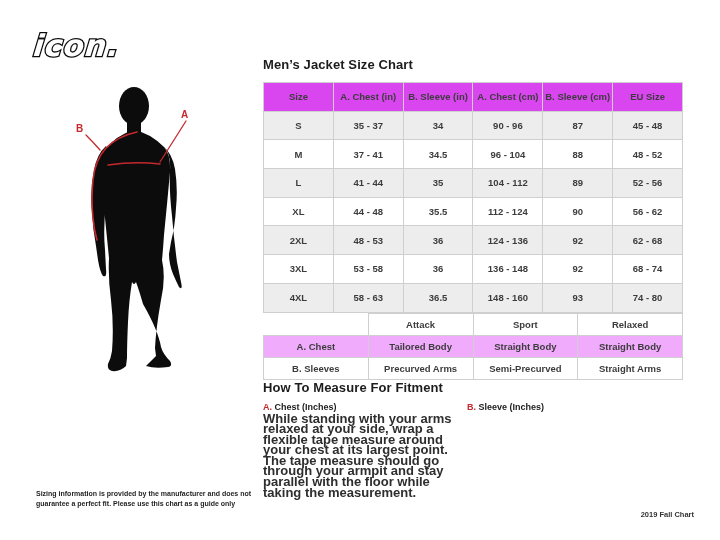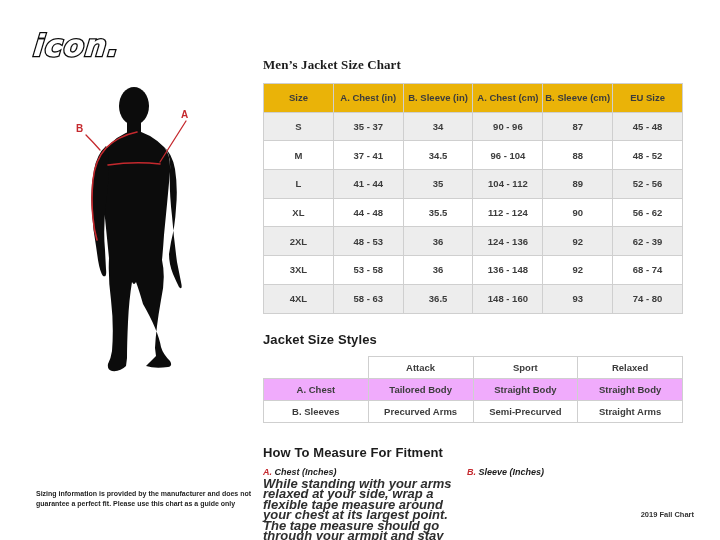--- a/index.html
+++ b/index.html
@@ -18,41 +18,41 @@
   .disclaimer {
     position: absolute; left: 36px; top: 489px; width: 222px;
     font-size: 7px; line-height: 9.5px; font-weight: bold; color: #1f1f1f;
   }
 
   
   .right-col { position: absolute; left: 263px; top: 57px; width: 420px; }
   .section-title {
     font-size: 13px; font-weight: bold; color: #1c1c1c; letter-spacing: 0.1px;
   }
-  .title-main { margin-bottom: 10px; font-family: Liberation Serif, serif; }
+  .title-main { margin-bottom: 10px; }
   .title-styles { margin-top: 18px; margin-bottom: 9px; }
-  .title-measure { margin-top: 22px; margin-bottom: 7px; }
+  .title-measure { margin-top: 0; margin-bottom: 7px; }
 
   table { border-collapse: collapse; table-layout: fixed; width: 420px; }
   th, td {
     border: 1px solid #cfcfcf;
     text-align: center; vertical-align: middle;
     font-size: 9.5px; font-weight: bold; color: #3c3c3c;
     padding: 0;
   }
   .size-table th, .size-table td { height: 28.7px; }
-  .size-table thead th { background: #eab308; }
+  .size-table thead th { background: #d946ef; }
   .size-table tbody tr:nth-child(odd) td { background: #ededed; }
 
   .styles-table th, .styles-table td { height: 22px; }
   .styles-table td.blank { border: none; background: transparent; }
   .styles-table tbody tr.shaded td { background: #f0abfc; }
 
   .measure-cols { display: flex; gap: 8px; }
-  .measure-col { width: 196px; font-style: italic; }
+  .measure-col { width: 196px; }
   .measure-head { font-size: 9px; font-weight: bold; color: #1d1d1d; margin-bottom: 2px; }
   .red-label { color: #c5292e; }
   .measure-body { font-size: 13px; line-height: 10.6px; font-weight: bold; color: #2e2e2e; }
 
   .chart-version {
     position: absolute; right: 26px; top: 510px;
     font-size: 7.5px; font-weight: bold; color: #333; text-align: left;
   }
 </style>
 </head>
@@ -150,42 +150,41 @@
         <td>112 - 124</td>
         <td>90</td>
         <td>56 - 62</td>
       </tr>
       <tr>
         <td>2XL</td>
         <td>48 - 53</td>
         <td>36</td>
         <td>124 - 136</td>
         <td>92</td>
-        <td>62 - 39</td>
+        <td>62 - 68</td>
       </tr>
       <tr>
         <td>3XL</td>
         <td>53 - 58</td>
         <td>36</td>
         <td>136 - 148</td>
         <td>92</td>
         <td>68 - 74</td>
       </tr>
       <tr>
         <td>4XL</td>
         <td>58 - 63</td>
         <td>36.5</td>
         <td>148 - 160</td>
         <td>93</td>
         <td>74 - 80</td>
       </tr>
     </tbody>
   </table>
 
-  <div class="section-title title-styles">Jacket Size Styles</div>
 
   <table class="styles-table">
     <thead>
       <tr>
         <td class="blank"></td>
         <th>Attack</th>
         <th>Sport</th>
         <th>Relaxed</th>
       </tr>
     </thead>

